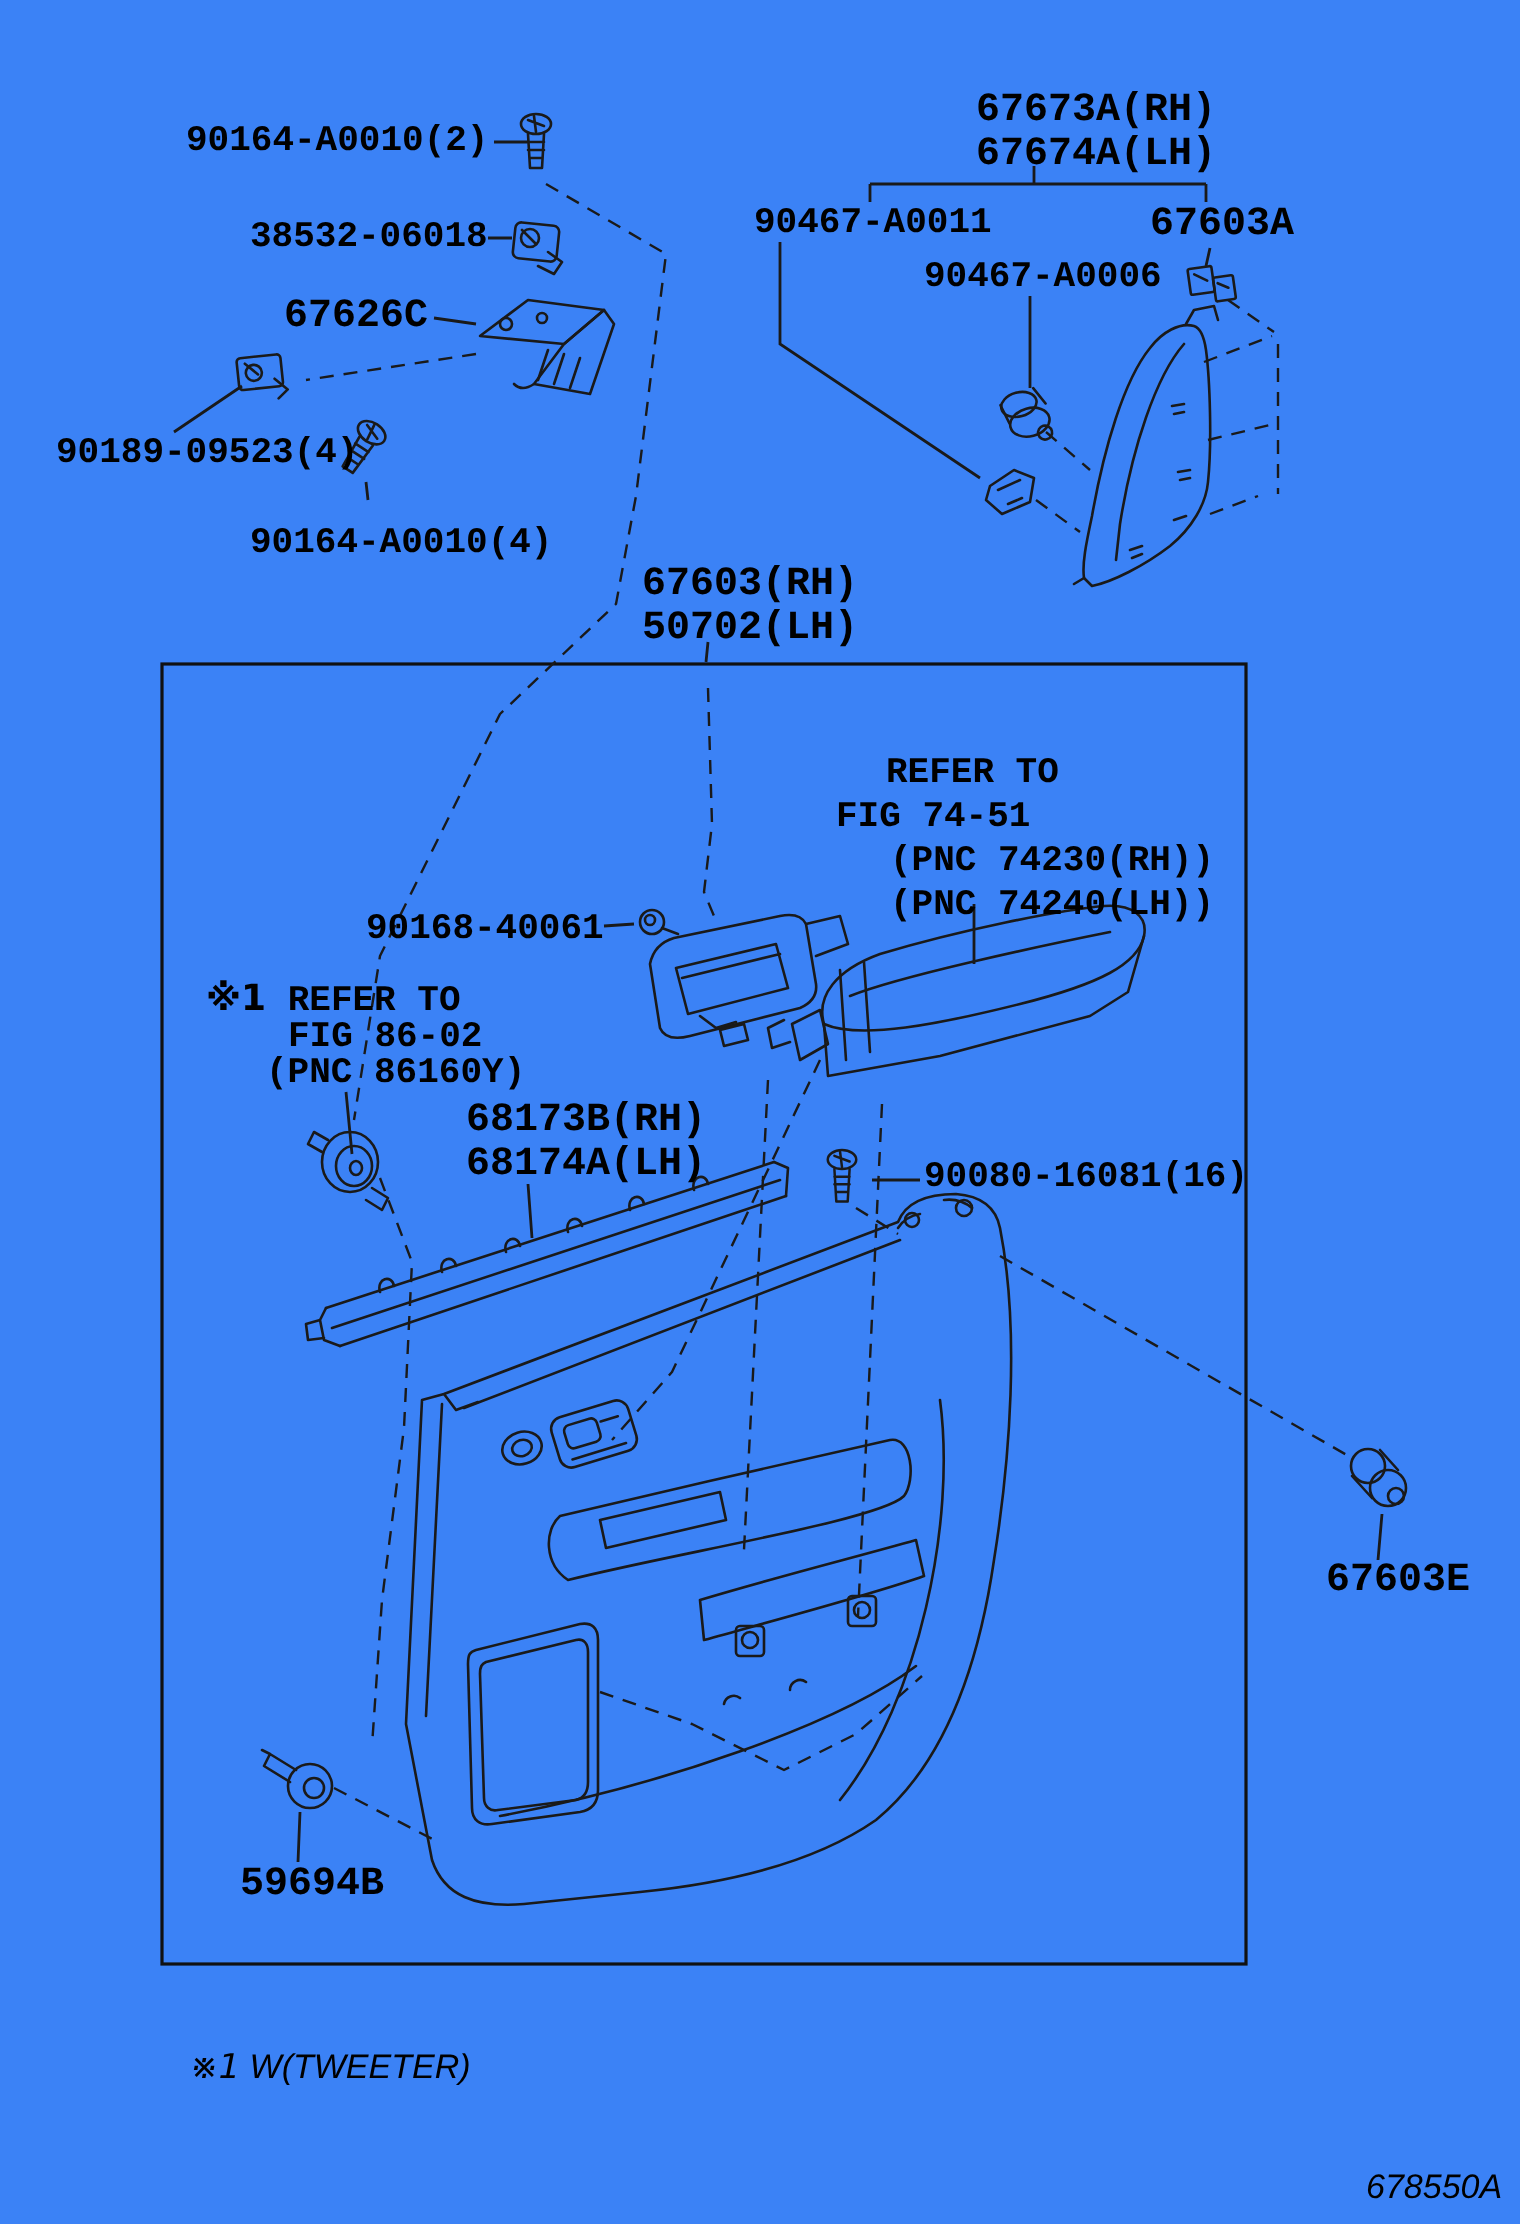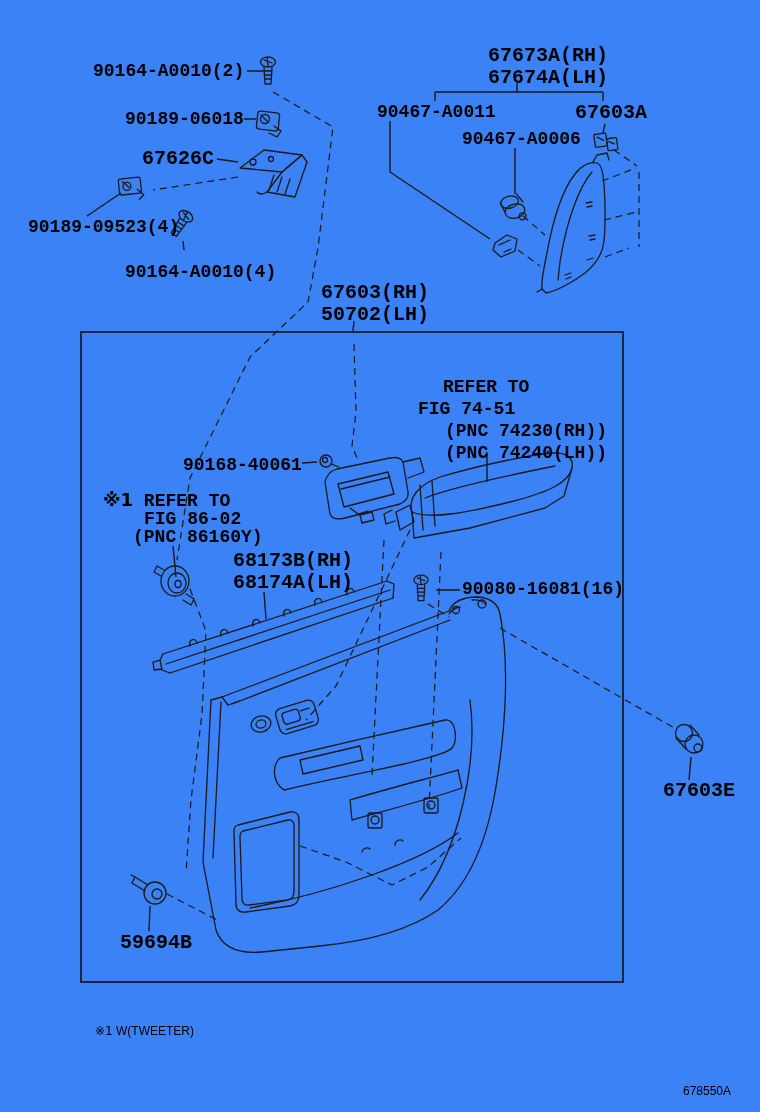--- a/index.html
+++ b/index.html
@@ -1,21 +1,21 @@
 <!DOCTYPE html>
 <html><head>
 <meta charset="utf-8">
 <style>
   html,body{margin:0;padding:0;background:#fff;}
   #stage{position:relative;width:760px;height:1112px;background:#3b82f6;overflow:hidden;
          font-family:"Liberation Mono",monospace;color:#000;}
   .lbl{position:absolute;font-family:"Liberation Mono","DejaVu Sans Mono",monospace;
        font-weight:bold;font-size:18px;line-height:1.0;white-space:pre;letter-spacing:0;}
   .lbl.big{font-size:20px;text-align:center;}
-  .lbl.sans{font-family:"Liberation Sans","DejaVu Sans",sans-serif;font-weight:400;font-size:12px;}
+  .lbl.sans{font-family:"Liberation Sans","DejaVu Sans",sans-serif;font-weight:400;font-size:17px;font-style:italic;}
   .sym{font-family:"DejaVu Sans",sans-serif;font-weight:bold;}
   .sans .sym{font-weight:400;}
   svg{position:absolute;left:0;top:0;}
   .ln{stroke:#1a1a1a;stroke-width:1.3;fill:none;stroke-linecap:round;stroke-linejoin:round;}
   .ld{stroke:#1a1a1a;stroke-width:1.4;fill:none;}
   .dash{stroke:#1a1a1a;stroke-width:1.2;fill:none;stroke-dasharray:7 5;stroke-linejoin:round;}
   .box{stroke:#111;stroke-width:1.6;fill:none;}
 </style>
 </head>
 <body>
@@ -173,21 +173,21 @@
     </g>
 
     <g>
       <circle class="ln" cx="155" cy="893" r="11"></circle>
       <circle class="ln" cx="157" cy="894" r="5"></circle>
       <path class="ln" d="M148,885 l-13,-8 l-3,6 l13,8 M135,877 l-4,-2"></path>
     </g>
   </svg>
 
   <div class="lbl" style="left:93px;top:62px">90164-A0010(2)</div>
-  <div class="lbl" style="left:125px;top:110px">90189-06018</div>
+  <div class="lbl" style="left:125px;top:110px">38532-06018</div>
   <div class="lbl big" style="left:142px;top:149px">67626C</div>
   <div class="lbl" style="left:28px;top:218px">90189-09523(4)</div>
   <div class="lbl" style="left:125px;top:263px">90164-A0010(4)</div>
 
   <div class="lbl big" style="left:488px;top:46px">67673A(RH)</div>
   <div class="lbl big" style="left:488px;top:68px">67674A(LH)</div>
   <div class="lbl" style="left:377px;top:103px">90467-A0011</div>
   <div class="lbl big" style="left:575px;top:103px">67603A</div>
   <div class="lbl" style="left:462px;top:130px">90467-A0006</div>
 

